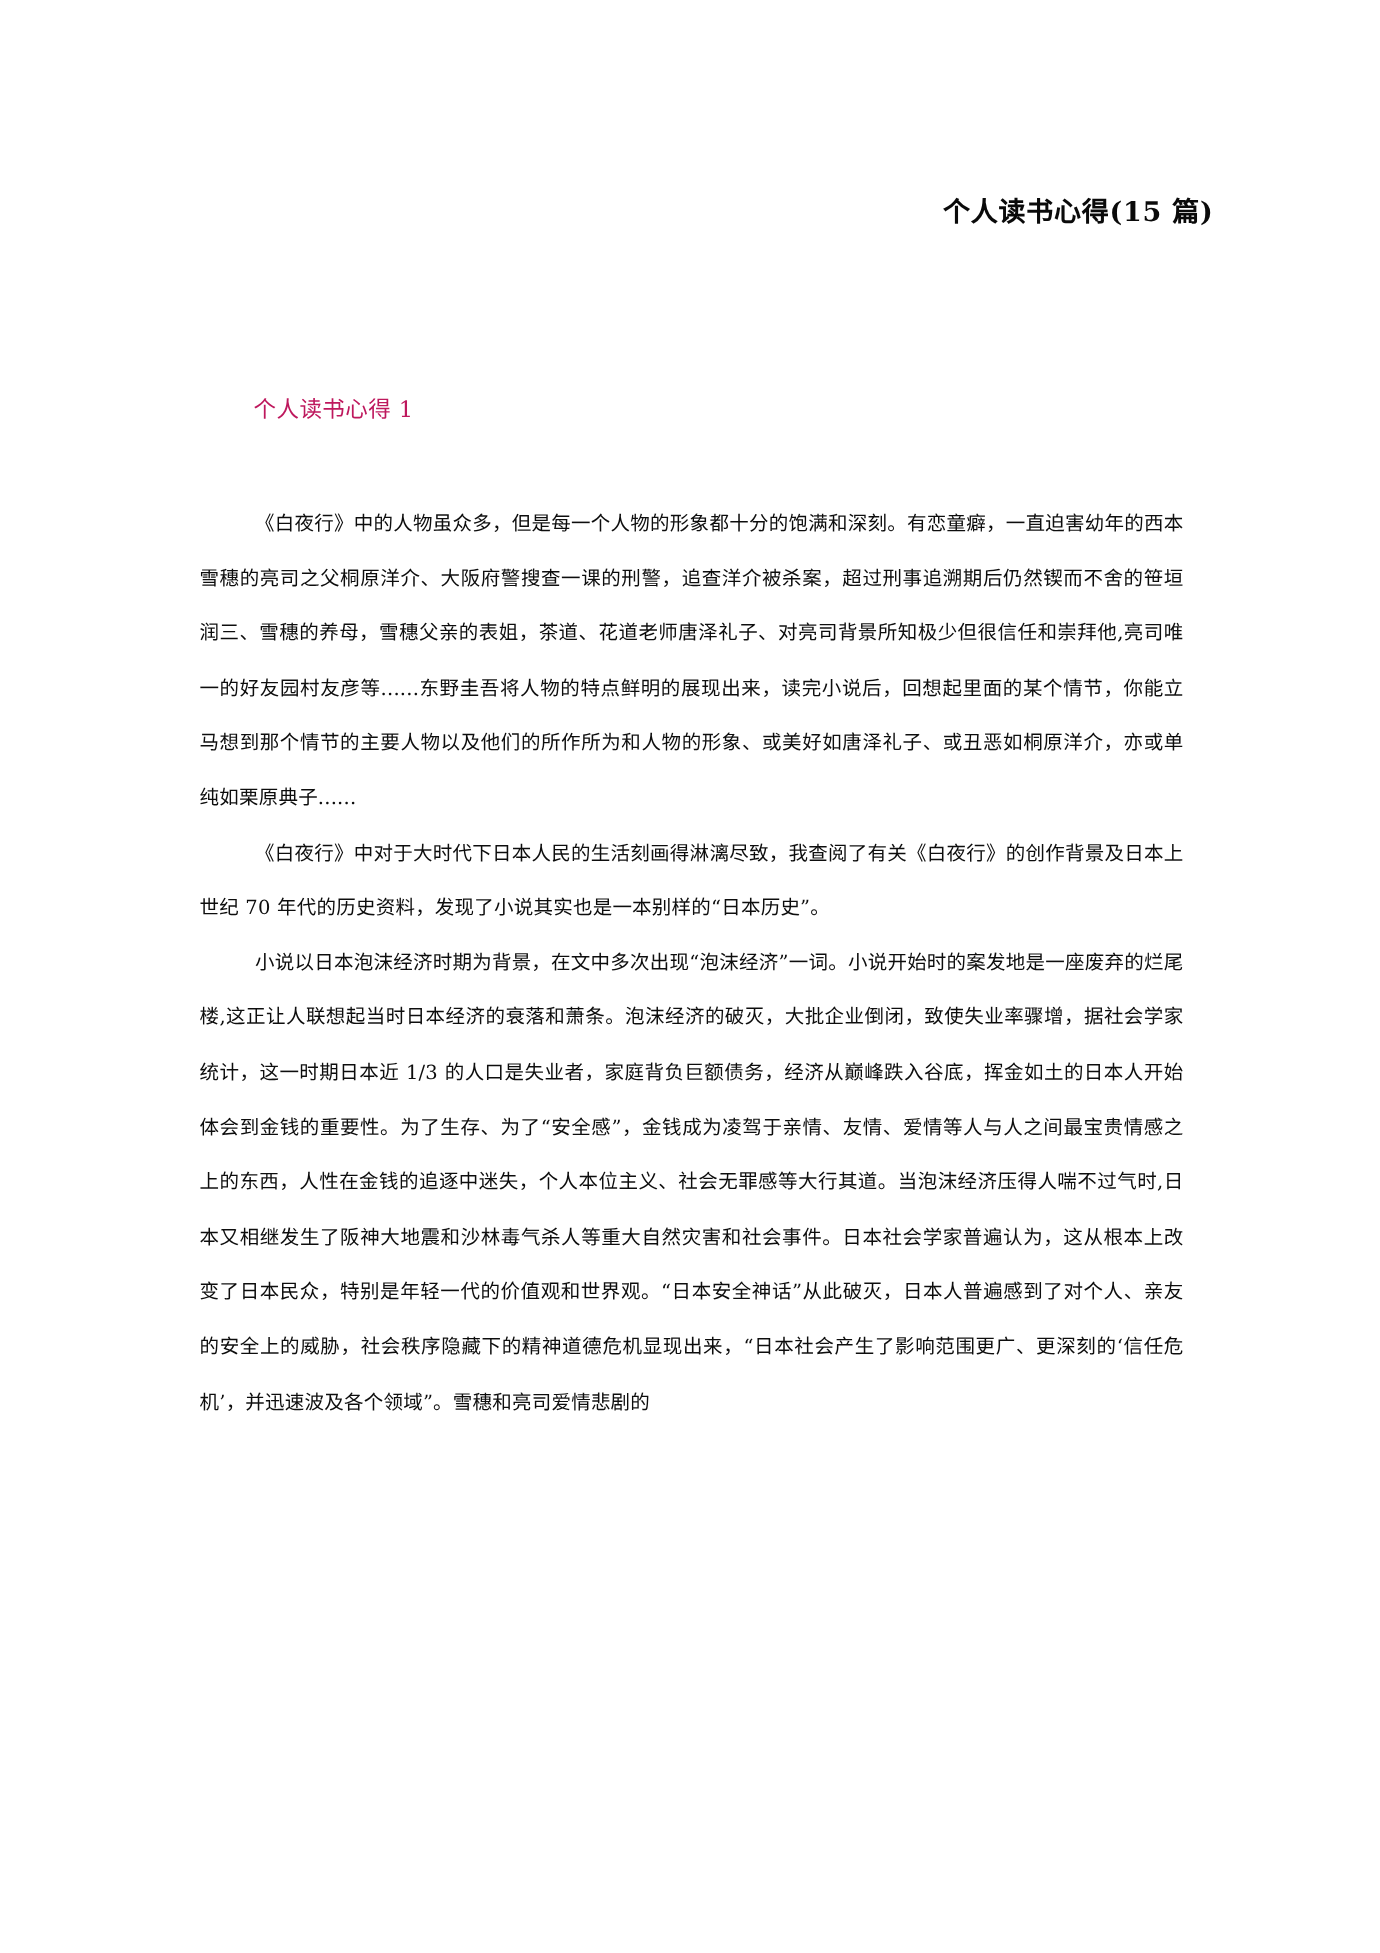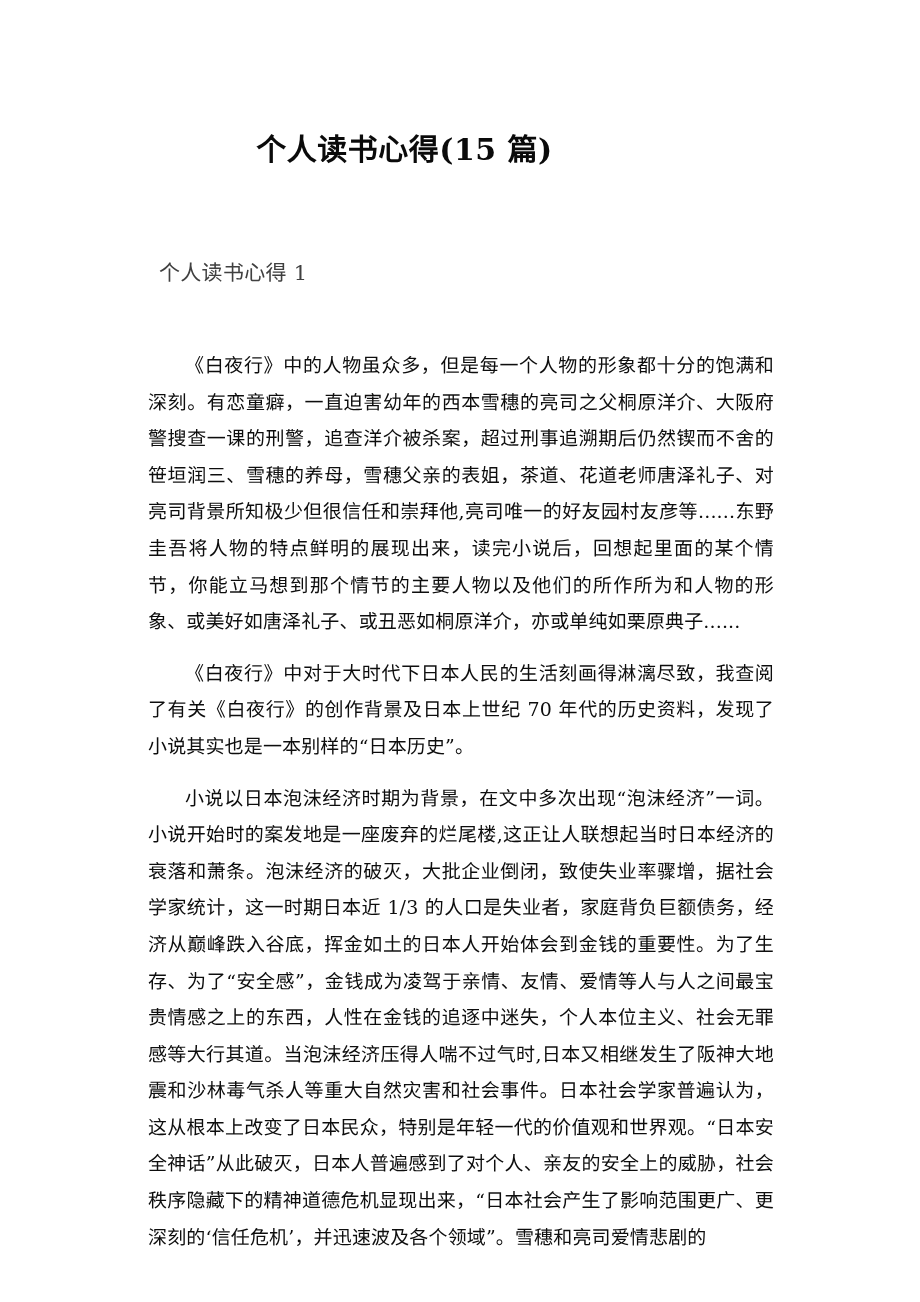--- a/index.html
+++ b/index.html
@@ -18,46 +18,46 @@
     height: 1302px;
     background: #ffffff;
     overflow: hidden;
     box-sizing: border-box;
   }
   .doc-title {
     position: absolute;
     top: 112px;
     left: 0;
     width: 809px;
-    text-align: center;
-    font-size: 30px;
+    text-align: right;
+    font-size: 18px;
     font-weight: bold;
     letter-spacing: 0.5px;
     line-height: 36px;
     color: #0a0a0a;
   }
   .doc-subtitle {
     position: absolute;
     top: 258px;
-    left: 123px;
-    font-size: 21px;
+    left: 133px;
+    font-size: 15px;
     line-height: 30px;
     text-indent: 36px;
-    color: #404040;
+    color: #be185d;
     letter-spacing: 0.3px;
   }
   #body-copy {
     position: absolute;
     top: 332px;
     left: 133px;
     width: 656px;
   }
   .para {
-    margin: 15px;
-    font-size: 19px;
+    margin: 0;
+    font-size: 13px;
     line-height: 36.6px;
     text-align: justify;
     text-justify: inter-ideograph;
     text-indent: 37px;
     color: #0d0d0d;
     letter-spacing: 0.15px;
     word-break: break-all;
     overflow-wrap: break-word;
   }
 </style>

